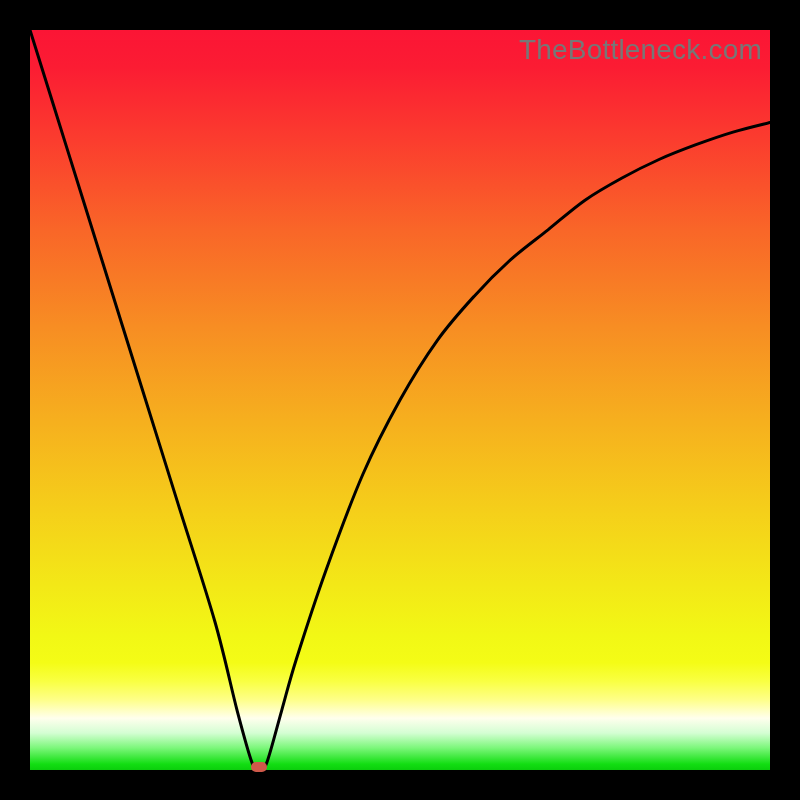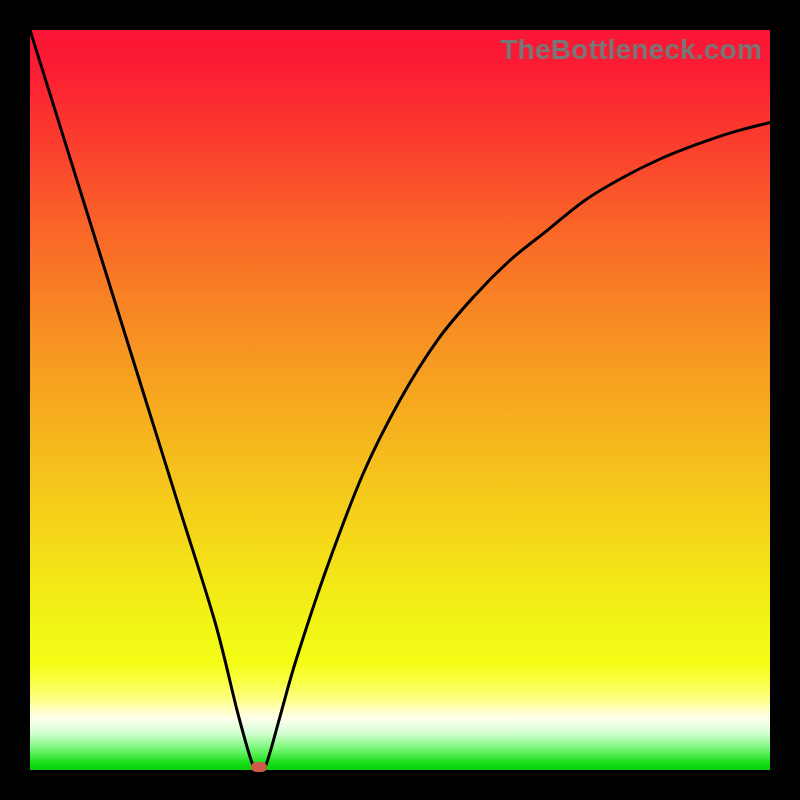--- a/index.html
+++ b/index.html
@@ -48,21 +48,21 @@
       #12de12 99.2%,
       #0bce0c 100%
     );
   }
   .watermark {
     position: absolute;
     top: 4px;
     right: 8px;
     color: #777;
     font-size: 28px;
-    font-weight: 700;
+    font-weight: 400;
     letter-spacing: 0.2px;
     z-index: 5;
     text-align: center;
   }
   .curve-svg {
     position: absolute;
     top: 0;
     left: 0;
     width: 740px;
     height: 740px;

